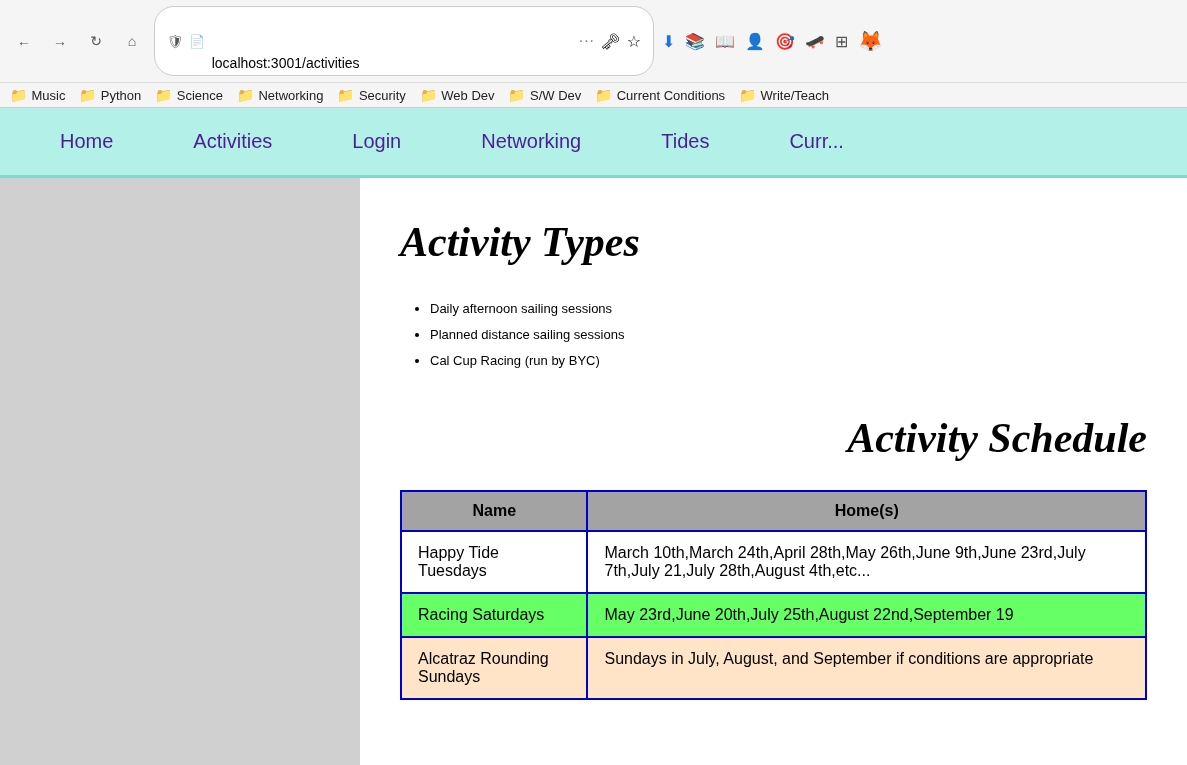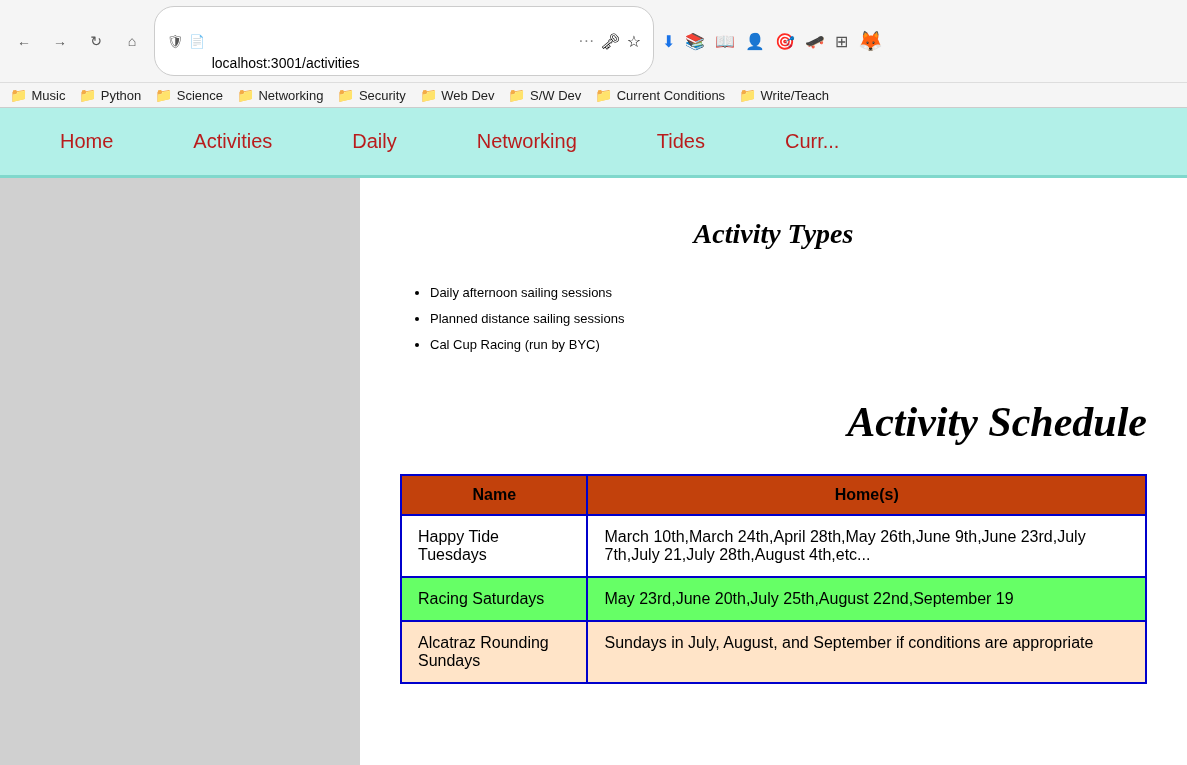--- a/index.html
+++ b/index.html
@@ -70,21 +70,21 @@
       display: flex;
       align-items: center;
       padding: 0 20px;
       border-bottom: 3px solid #80d8cc;
     }
     .navbar a {
       display: block;
       padding: 22px 40px;
       font-size: 20px;
       font-weight: 500;
-      color: #b91c1c;
+      color: #4c1d95;
       text-decoration: none;
       white-space: nowrap;
     }
 
     
     .page-wrapper {
       background: #d0d0d0;
       min-height: 600px;
       display: flex;
       justify-content: center;
@@ -93,22 +93,22 @@
     .content-area {
       background: white;
       margin-left: 180px;
       min-height: 600px;
       flex: 1;
       padding: 20px 40px 40px 40px;
       max-width: 1000px;
     }
 
     .page-title {
-      text-align: center;
-      font-size: 28px;
+      text-align: left;
+      font-size: 42px;
       font-weight: 900;
       font-style: italic;
       font-family: 'Georgia', serif;
       margin: 20px 0 30px 0;
       color: #000;
     }
 
     .activity-types ul {
       list-style: disc;
       margin-left: 30px;
@@ -131,21 +131,21 @@
       border-collapse: collapse;
       width: 100%;
       max-width: 880px;
       border: 2px solid #0000cc;
     }
     .schedule-table th {
       border: 2px solid #0000cc;
       padding: 10px 16px;
       font-size: 16px;
       font-weight: bold;
-      background: #c2410c;
+      background: #a3a3a3;
       text-align: center;
     }
     .schedule-table td {
       border: 2px solid #0000cc;
       padding: 12px 16px;
       font-size: 16px;
       vertical-align: top;
     }
     .row-happy { background: white; }
     .row-racing { background: #66ff66; }
@@ -224,21 +224,21 @@
     <div class="bookmark-item">
       <span class="folder-icon">📁</span>
       <span>Write/Teach</span>
     </div>
   </div>
 </div>
 
 <nav class="navbar">
   <a href="#">Home</a>
   <a href="#">Activities</a>
-  <a href="#">Daily</a>
+  <a href="#">Login</a>
   <a href="#">Networking</a>
   <a href="#">Tides</a>
   <a href="#">Curr...</a>
 </nav>
 
 <div class="page-wrapper">
   <div class="left-sidebar"></div>
   <div class="content-area">
 
     <h1 class="page-title">Activity Types</h1>

